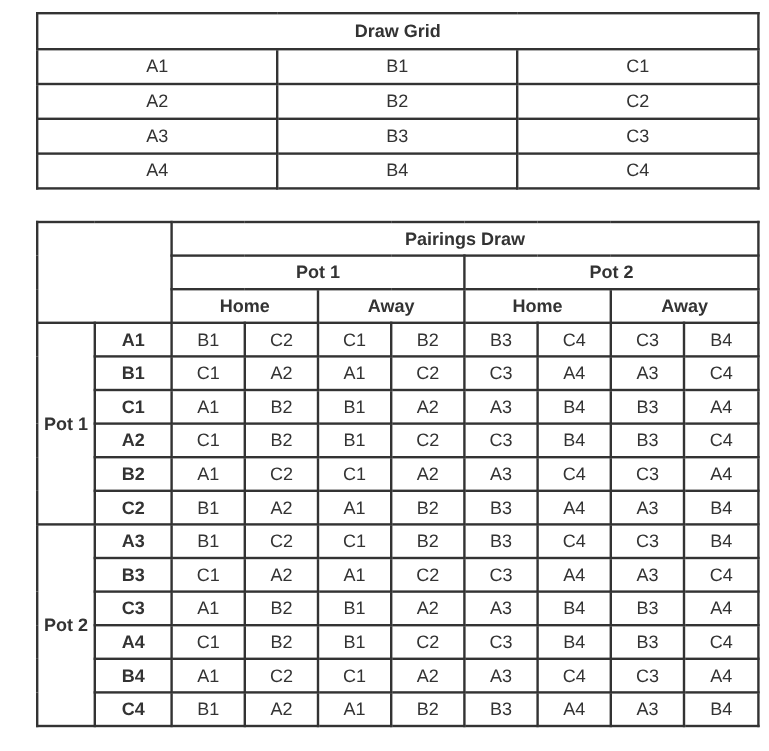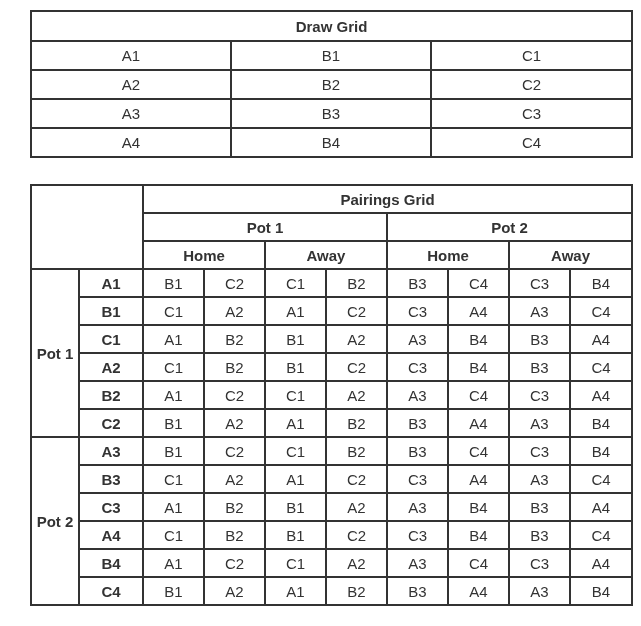--- a/index.html
+++ b/index.html
@@ -102,21 +102,21 @@
       <col style="width:61px">
         <col style="width:61px">
       <col style="width:61px">
         <col style="width:61px">
       <col style="width:61px">
         <col style="width:62px">
     </colgroup>
     <thead>
       <tr>
         <td class="corner-cell" rowspan="3" colspan="2"></td>
-        <th colspan="8">Pairings Grid</th>
+        <th colspan="8">Pairings Draw</th>
       </tr>
       <tr>
         <th colspan="4">Pot 1</th>
         <th colspan="4">Pot 2</th>
       </tr>
       <tr>
         <th colspan="2">Home</th>
         <th colspan="2">Away</th>
         <th colspan="2">Home</th>
         <th colspan="2">Away</th>

